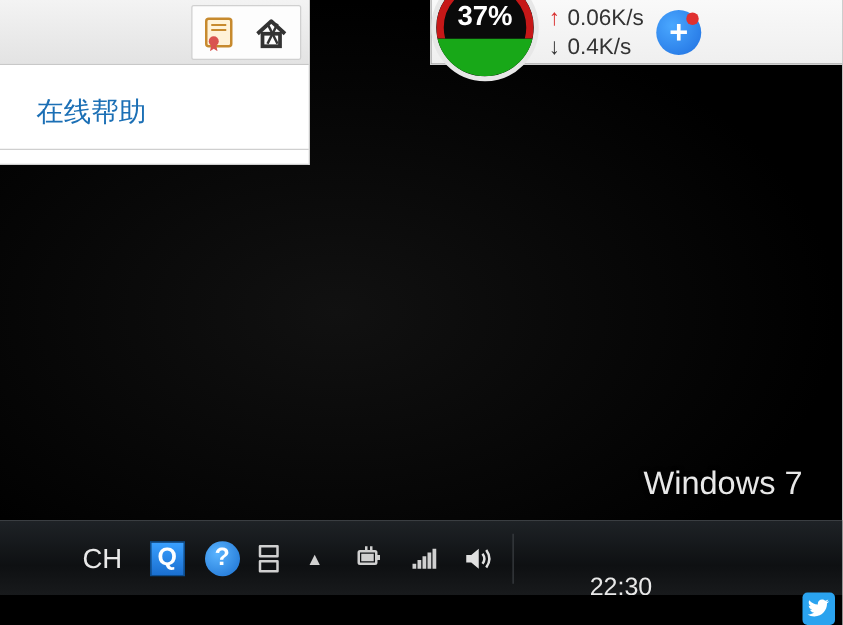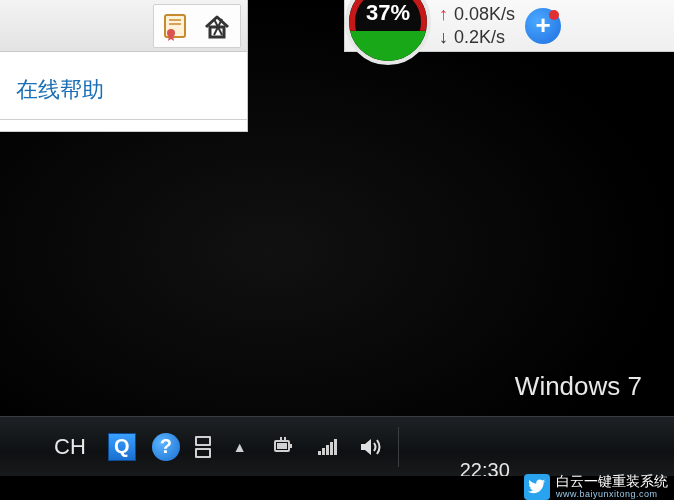--- a/index.html
+++ b/index.html
@@ -31,21 +31,21 @@
     margin-left: auto;
     background: #fdfdfd;
     border: 1px solid #d0d0d0;
     border-radius: 2px;
     padding: 4px 6px;
     display:flex; align-items:center; gap:6px;
   }
   .app-body {
     height: 68px;
     display:flex; align-items:flex-end;
-    padding: 10px 16px 14px;
+    padding: 10px 29px 14px;
     border-bottom: 1px solid #cfcfcf;
   }
   .app-body a { color: #1b6fb5; font-size: 22px; text-decoration: none; }
   .app-body.small { height: 12px; padding:0; }
 
   
   .net-widget {
     position: absolute;
     top: 0; right: 0;
     width: 330px; height: 52px;
@@ -121,21 +121,21 @@
   .watermark div:first-child { font-family: "Segoe UI", sans-serif; }
 
   
   .taskbar {
     position:absolute; left:0; right:0; bottom:24px;
     height: 60px;
     background: linear-gradient(#1e2226, #0e1012 60%, #181a1c);
     border-top: 1px solid #3a3e42;
     display:flex; align-items:center;
     color:#e8e8e8;
-    padding-left: 48px;
+    padding-left: 60px;
   }
   .lang-ch {
     font-family: "Segoe UI", sans-serif;
     font-size: 22px;
     padding: 2px 6px;
     margin-right: 8px;
   }
   .tray-item {
     width: 36px; height: 36px;
     margin: 0 4px;
@@ -228,25 +228,25 @@
     <div class="app-body small"></div>
   </div>
 
   <div class="net-widget">
     <div class="gauge">
       <div class="gauge-text">37%</div>
     </div>
     <div class="speeds">
       <div class="speed-row">
         <span class="arrow-up">↑</span>
-        <span>0.08K/s</span>
+        <span>0.06K/s</span>
       </div>
       <div class="speed-row">
         <span class="arrow-down">↓</span>
-        <span>0.2K/s</span>
+        <span>0.4K/s</span>
       </div>
     </div>
     <div class="plus-badge">+</div>
   </div>
 
   <div class="watermark">
     <div>Windows 7</div>
   </div>
 
   <div class="taskbar">
@@ -293,19 +293,15 @@
   </div>
 
   <div class="below-taskbar"></div>
 
   <div class="site-watermark">
     <div class="bird">
       <svg width="18" height="18" viewBox="0 0 24 24">
           <path fill="#fff" d="M23 4c-1 .5-2 .8-3 .9 1-.6 1.8-1.6 2.2-2.8-1 .6-2.1 1-3.3 1.3C18 2.5 16.8 2 15.5 2 13 2 11 4 11 6.5c0 .4 0 .7.1 1C7.4 7.3 4.1 5.5 1.9 2.8c-.4.7-.6 1.5-.6 2.4 0 1.6.8 3 2.1 3.8-.8 0-1.5-.2-2.1-.6v.1c0 2.2 1.6 4 3.6 4.4-.4.1-.8.2-1.2.2-.3 0-.6 0-.9-.1.6 1.8 2.3 3.1 4.3 3.1-1.6 1.2-3.5 2-5.7 2H0c2.1 1.3 4.6 2.1 7.3 2.1 8.7 0 13.5-7.2 13.5-13.5v-.6C21.6 6 22.4 5 23 4z"></path>
         </svg>
     </div>
-    <div class="stack">
-      <span>白云一键重装系统</span>
-      <span class="sub">www.baiyunxitong.com</span>
-    </div>
   </div>
 
 </div>
 
 </body></html>

